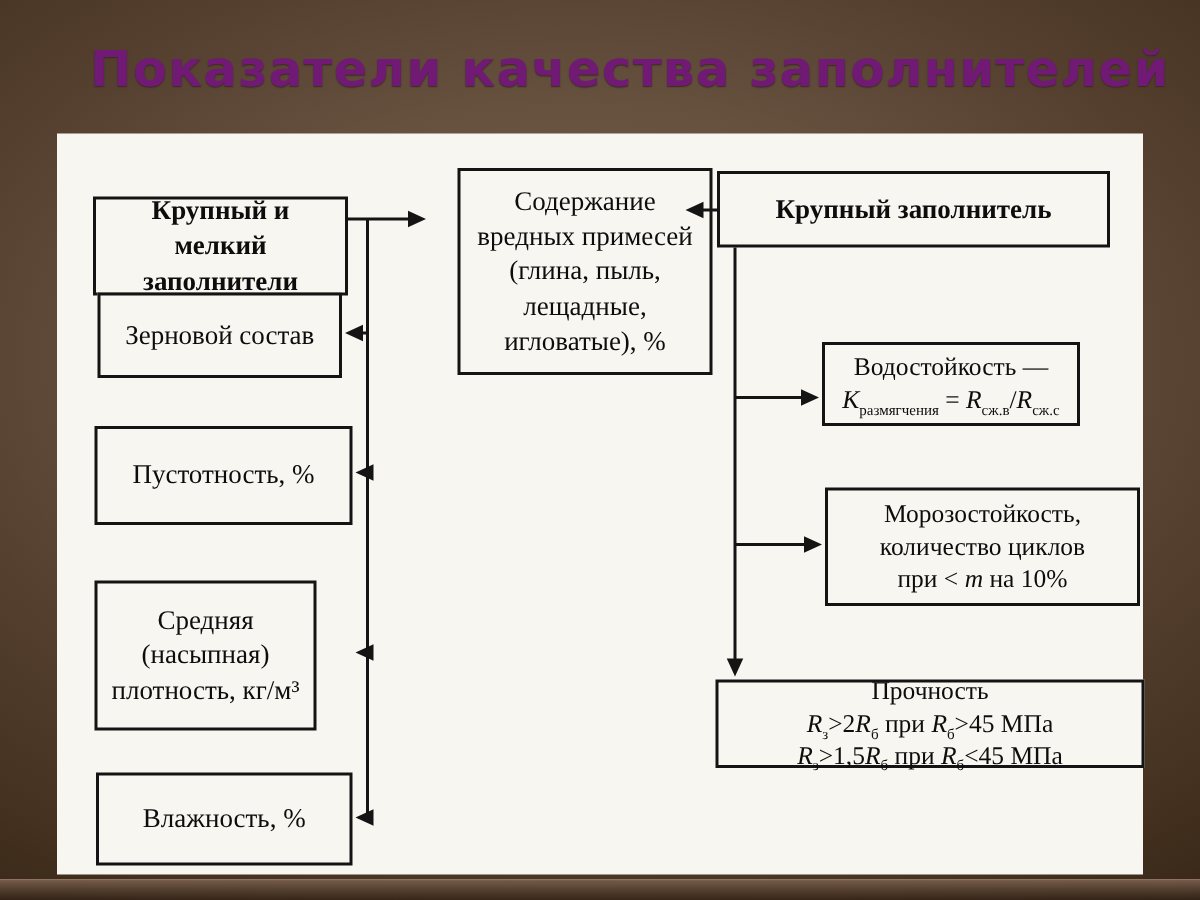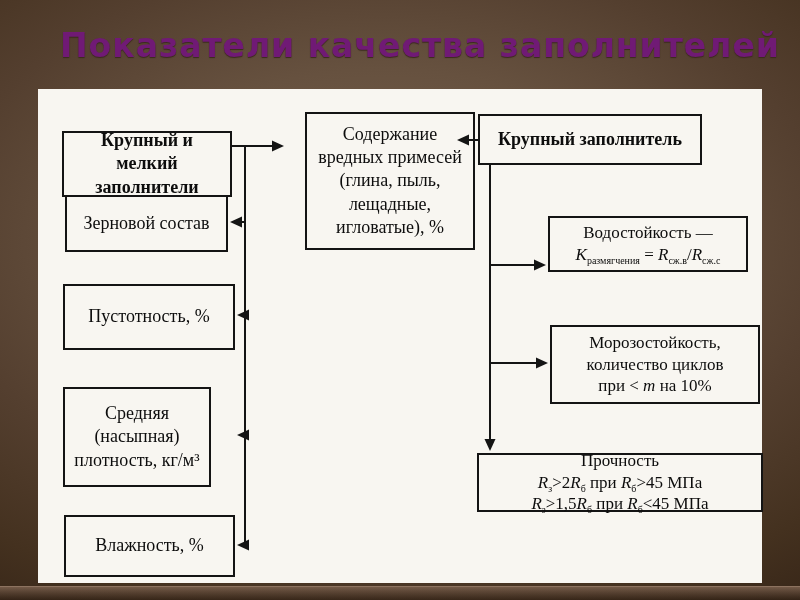--- a/index.html
+++ b/index.html
@@ -35,22 +35,22 @@
   }
   .dbox.hdr{font-weight:bold;font-size:18px;}
   .dbox.small{font-size:17px;}
   
   .b-coarse-fine{left:62px;top:115px;width:170px;height:66px;margin-top:16px;}
   .b-grain{left:65px;top:195px;width:163px;height:57px;}
   .b-voids{left:63px;top:284px;width:172px;height:66px;text-align:right;}
   .b-density{left:63px;top:387px;width:148px;height:100px;}
   .b-moisture{left:64px;top:515px;width:171px;height:62px;}
   .b-impurities{left:285px;top:112px;width:170px;height:138px;margin-left:20px;}
-  .b-coarse{left:478px;top:114px;width:224px;height:51px;}
-  .b-water{left:548px;top:216px;width:200px;height:56px;}
+  .b-coarse{left:478px;top:114px;width:262px;height:51px;}
+  .b-water{left:548px;top:228px;width:172px;height:56px;}
   .b-frost{left:550px;top:325px;width:210px;height:79px;}
   .b-strength{left:477px;top:453px;width:286px;height:59px;}
   .connectors{position:absolute;left:0;top:0;width:800px;height:600px;pointer-events:none;}
   .var{font-style:italic;}
   sub.s{font-size:10px;line-height:0;}
   .fline{display:block;}
 </style>
 </head>
 <body>
 

